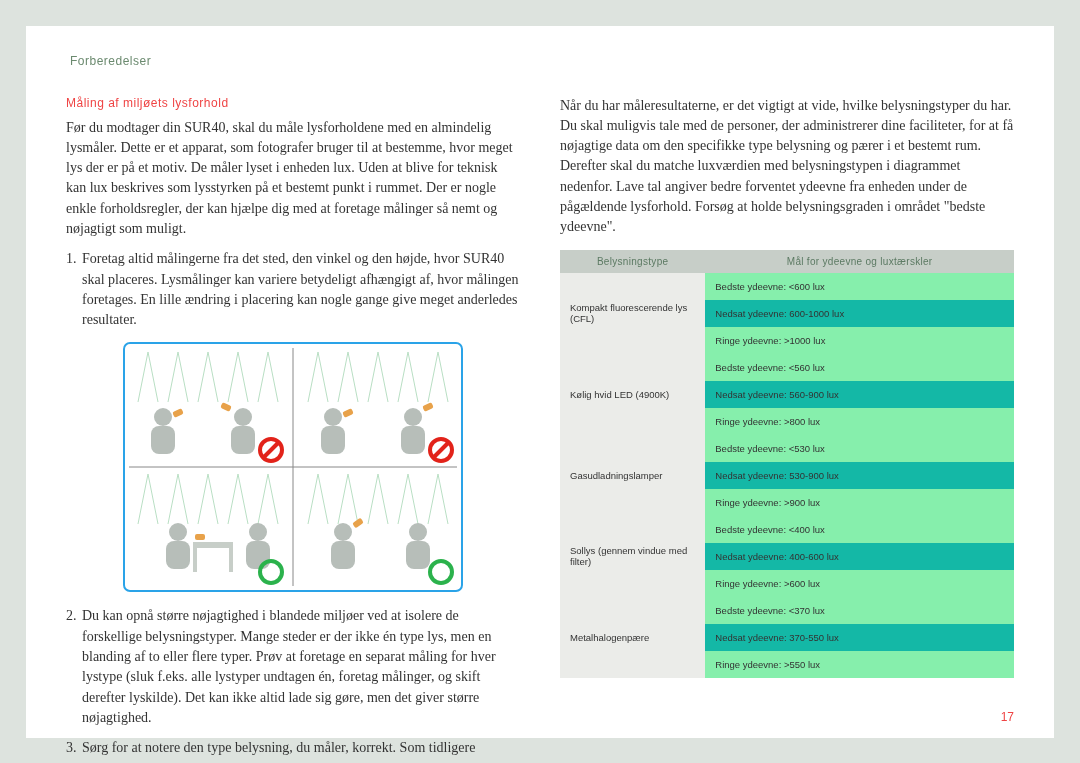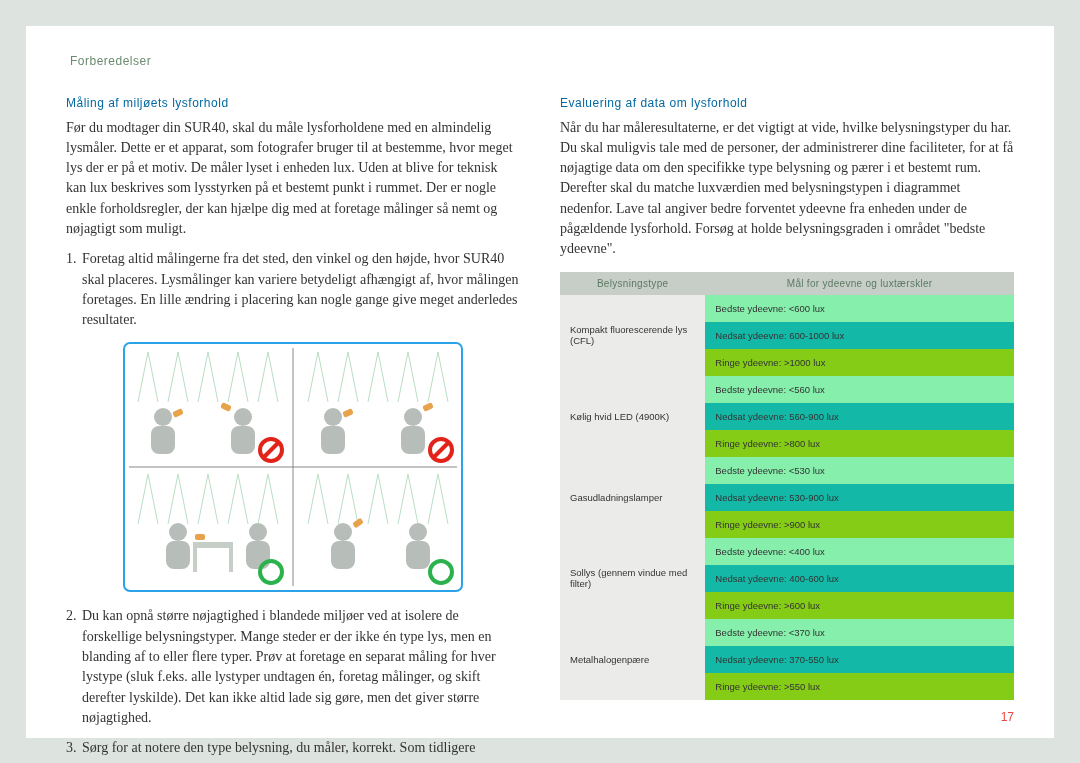--- a/index.html
+++ b/index.html
@@ -32,21 +32,21 @@
     gap: 40px;
   }
   .col {
     flex: 1 1 0;
     min-width: 0;
   }
   h2 {
     font-size: 12px;
     font-weight: 400;
     letter-spacing: 0.5px;
-    color: #0369a1;
+    color: #ef4444;
     margin-bottom: 8px;
   }
   p, li {
     font-size: 14px;
     line-height: 1.45;
     color: #333;
     font-family: Liberation Serif, serif;
   }
   ol {
     list-style: none;
@@ -90,21 +90,21 @@
     vertical-align: middle;
     color: #333;
   }
   td.type-cell {
     background: #ebece9;
     width: 32%;
     margin-top: 20px;
   }
   tr.best td.val { background: #86efac; }
   tr.reduced td.val { background: #14b8a6; }
-  tr.poor td.val { background: #84cc16; }
+  tr.poor td.val { background: #86efac; }
   .page-num {
     position: absolute;
     right: 40px;
     bottom: 14px;
     font-size: 12px;
     color: #ef4444;
   }
 </style>
 </head>
 <body>
@@ -182,21 +182,20 @@
         </g>
       </svg>
 
       <ol start="2" style="counter-reset:item 1">
         <li>Du kan opnå større nøjagtighed i blandede miljøer ved at isolere de forskellige belysningstyper. Mange steder er der ikke én type lys, men en blanding af to eller flere typer. Prøv at foretage en separat måling for hver lystype (sluk f.eks. alle lystyper undtagen én, foretag målinger, og skift derefter lyskilde). Det kan ikke altid lade sig gøre, men det giver større nøjagtighed.</li>
         <li>Sørg for at notere den type belysning, du måler, korrekt. Som tidligere bemærket er noget lys bedre end andet. Hvis du ved præcis, hvilken type lys du bruger, er det nemmere at bestemme, om miljøets lysforhold overstiger de maksimale luxværdier, der er sikre.</li>
       </ol>
     </div>
 
     <div class="col">
-      <h2>Evaluering af data om lysforhold</h2>
       <p>Når du har måleresultaterne, er det vigtigt at vide, hvilke belysningstyper du har. Du skal muligvis tale med de personer, der administrerer dine faciliteter, for at få nøjagtige data om den specifikke type belysning og pærer i et bestemt rum. Derefter skal du matche luxværdien med belysningstypen i diagrammet nedenfor. Lave tal angiver bedre forventet ydeevne fra enheden under de pågældende lysforhold. Forsøg at holde belysningsgraden i området "bedste ydeevne".</p>
 
       <table>
         <thead>
           <tr>
             <th>Belysningstype</th>
             <th>Mål for ydeevne og luxtærskler</th>
           </tr>
         </thead>
         <tbody id="tbody">

